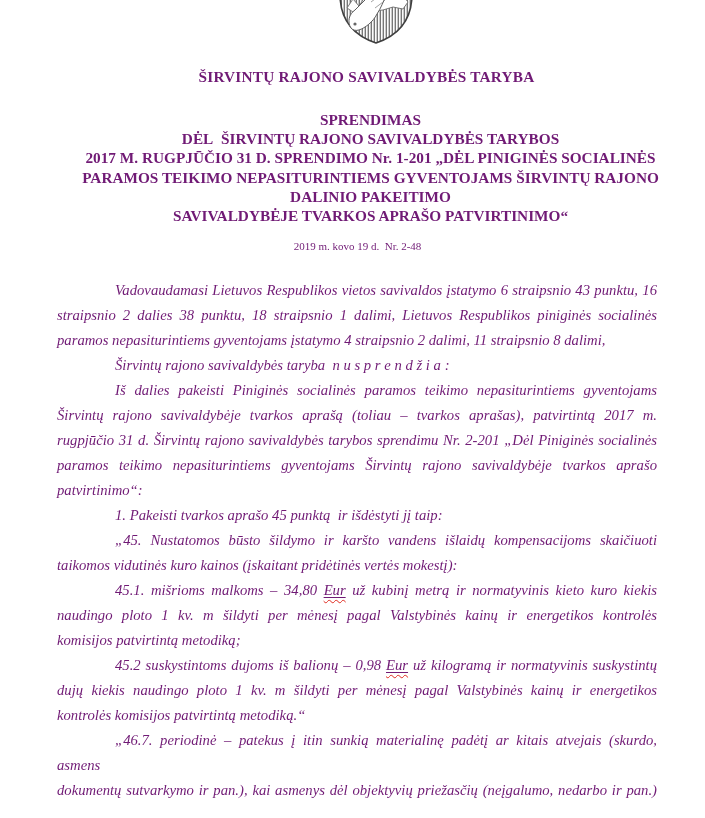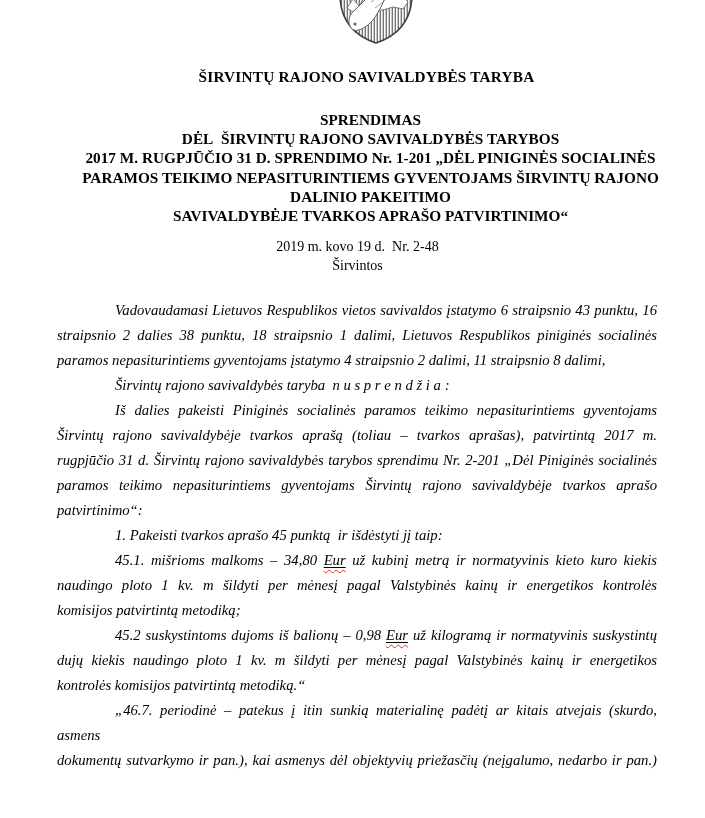--- a/index.html
+++ b/index.html
@@ -1,33 +1,33 @@
 <!DOCTYPE html>
 <html><head>
 <meta charset="utf-8">
 <style>
   html,body { margin:0; padding:0; background:#ffffff; }
   .page {
     position:relative; width:705px; height:818px; overflow:hidden;
-    background:#ffffff; color:#000000;
+    background:#ffffff; color:#701a75;
     font-family:"Liberation Serif","DejaVu Serif",serif;
   }
   .arms-clip { width:78px; height:46px; overflow:hidden; margin:0 0 0 337px; }
   .arms-clip svg { display:block; margin-top:-54px; }
   .org {
     margin-top:21px; padding-left:28px; text-align:center;
     font-weight:bold; font-size:15.3px; line-height:19px; letter-spacing:0.2px;
   }
   .titleblock {
     margin-top:24px; padding-left:36px; text-align:center;
     font-weight:bold; font-size:15.3px; line-height:19.2px;
   }
   .dateblock {
     margin-top:12px; padding-left:10px; text-align:center;
-    font-size:14px; line-height:19.2px;
+    font-size:11px; line-height:19.2px;
   }
   .content { margin:22px 48px 0 57px; font-size:14.7px; }
   .para { margin:0; }
   .line { line-height:25px;font-style:italic; }
   .jfy { text-align:justify; text-align-last:justify; }
   .ind { text-indent:58px; }
   .u-solid { text-decoration:underline; text-decoration-thickness:1px; text-underline-offset:2px; }
   .u-wavy  { text-decoration:underline wavy #e02b20; text-decoration-thickness:1px; text-underline-offset:4px; }
 </style>
 </head>
@@ -57,21 +57,20 @@
     <div>SPRENDIMAS</div>
     <div>DĖL&nbsp; ŠIRVINTŲ RAJONO SAVIVALDYBĖS TARYBOS</div>
     <div>2017 M. RUGPJŪČIO 31 D. SPRENDIMO Nr. 1-201 „DĖL PINIGINĖS SOCIALINĖS</div>
     <div>PARAMOS TEIKIMO NEPASITURINTIEMS GYVENTOJAMS ŠIRVINTŲ RAJONO</div>
     <div>DALINIO PAKEITIMO</div>
     <div>SAVIVALDYBĖJE TVARKOS APRAŠO PATVIRTINIMO“</div>
   </div>
 
   <div class="dateblock">
     <div>2019 m. kovo 19 d.&nbsp; Nr. 2-48</div>
-    <div>Širvintos</div>
   </div>
 
   <div class="content">
       <div class="para">
         <div class="line jfy ind"><span>Vadovaudamasi Lietuvos Respublikos vietos savivaldos įstatymo 6 straipsnio 43 punktu, 16</span></div>
         <div class="line jfy"><span>straipsnio 2 dalies 38 punktu, 18 straipsnio 1 dalimi, Lietuvos Respublikos piniginės socialinės</span></div>
         <div class="line"><span>paramos nepasiturintiems gyventojams įstatymo 4 straipsnio 2 dalimi, 11 straipsnio 8 dalimi,</span></div>
       </div>
       <div class="para">
         <div class="line ind"><span>Širvintų rajono savivaldybės taryba&nbsp; n u s p r e n d ž i a :</span></div>
@@ -80,20 +79,24 @@
         <div class="line jfy ind"><span>Iš dalies pakeisti Piniginės socialinės paramos teikimo nepasiturintiems gyventojams</span></div>
         <div class="line jfy"><span>Širvintų rajono savivaldybėje tvarkos aprašą (toliau – tvarkos aprašas), patvirtintą 2017 m.</span></div>
         <div class="line jfy"><span>rugpjūčio 31 d. Širvintų rajono savivaldybės tarybos sprendimu Nr. 2-201 „Dėl Piniginės socialinės</span></div>
         <div class="line jfy"><span>paramos teikimo nepasiturintiems gyventojams Širvintų rajono savivaldybėje tvarkos aprašo</span></div>
         <div class="line"><span>patvirtinimo“:</span></div>
       </div>
       <div class="para">
         <div class="line ind"><span>1. Pakeisti tvarkos aprašo 45 punktą&nbsp; ir išdėstyti jį taip:</span></div>
       </div>
       <div class="para">
+        <div class="line jfy ind"><span>„45. Nustatomos būsto šildymo ir karšto vandens išlaidų kompensacijoms skaičiuoti</span></div>
+        <div class="line"><span>taikomos vidutinės kuro kainos (įskaitant pridėtinės vertės mokestį):</span></div>
+      </div>
+      <div class="para">
         <div class="line jfy ind"><span>45.1. mišrioms malkoms – 34,80 </span><span class="u-solid"><span class="u-wavy">Eur</span></span><span> už kubinį metrą ir normatyvinis kieto kuro kiekis</span></div>
         <div class="line jfy"><span>naudingo ploto 1 kv. m šildyti per mėnesį pagal Valstybinės kainų ir energetikos kontrolės</span></div>
         <div class="line"><span>komisijos patvirtintą metodiką;</span></div>
       </div>
       <div class="para">
         <div class="line jfy ind"><span>45.2 suskystintoms dujoms iš balionų – 0,98 </span><span class="u-solid"><span class="u-wavy">Eur</span></span><span> už kilogramą ir normatyvinis suskystintų</span></div>
         <div class="line jfy"><span>dujų kiekis naudingo ploto 1 kv. m šildyti per mėnesį pagal Valstybinės kainų ir energetikos</span></div>
         <div class="line"><span>kontrolės komisijos patvirtintą metodiką.“</span></div>
       </div>
       <div class="para">

